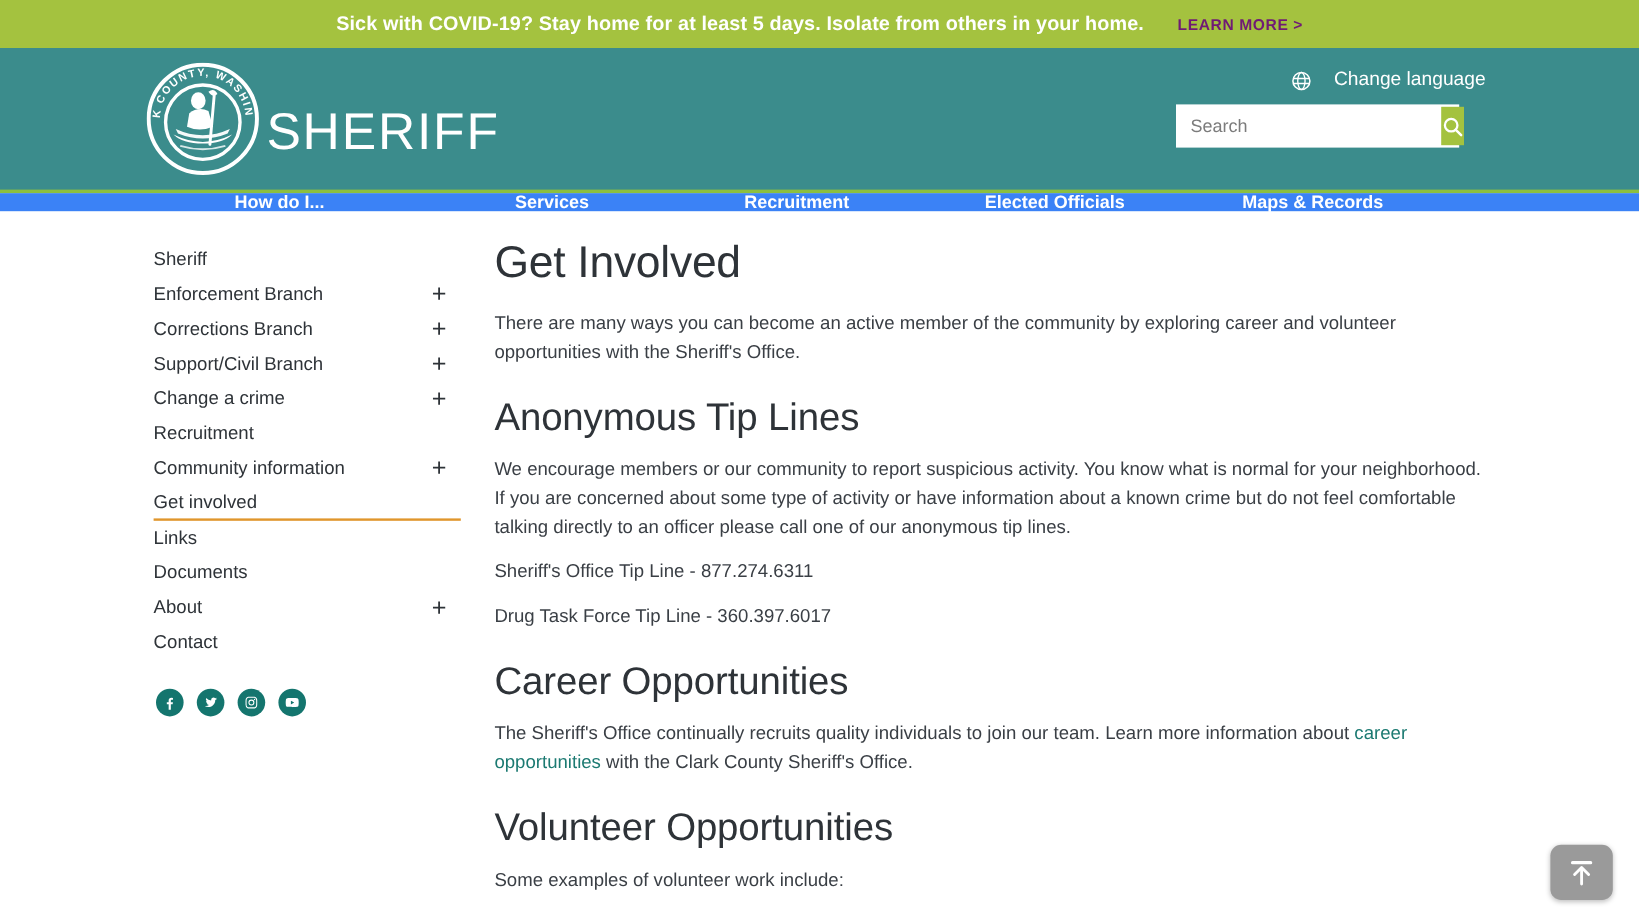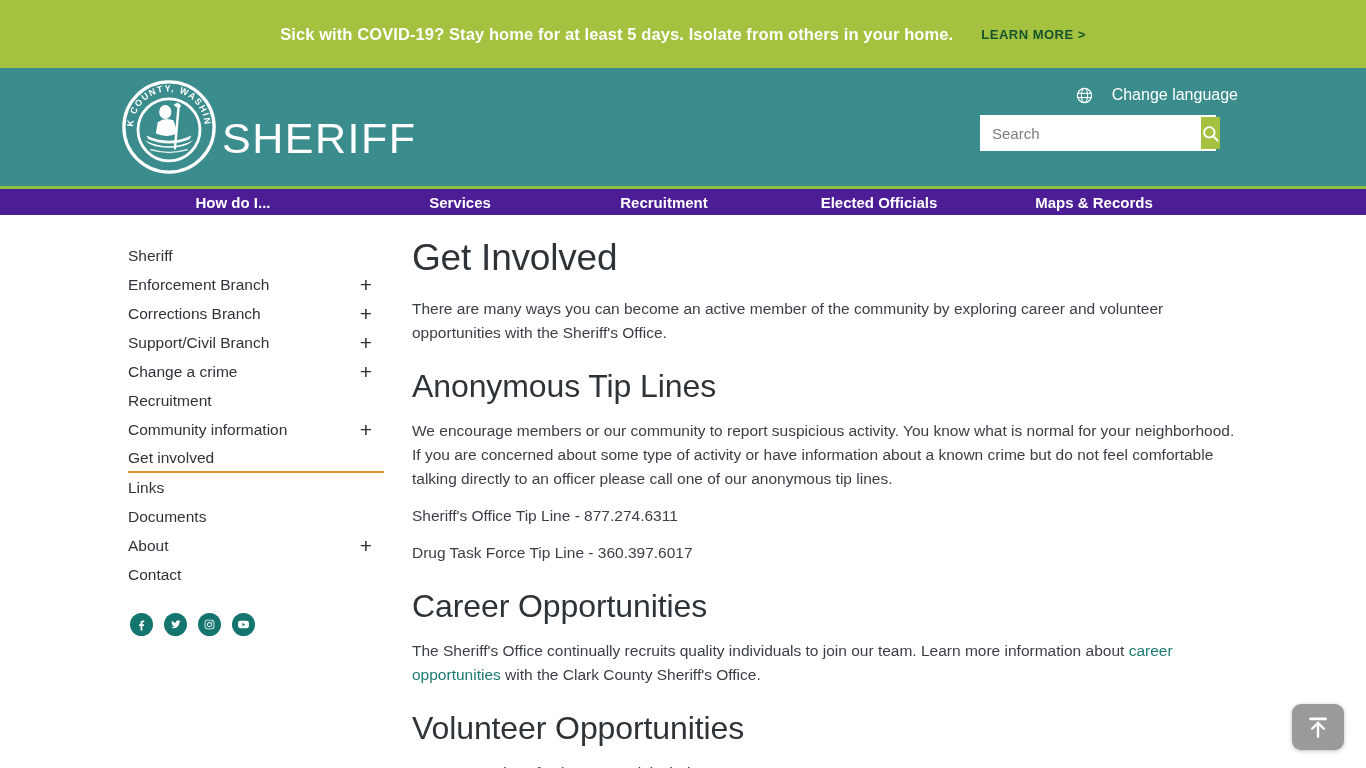--- a/index.html
+++ b/index.html
@@ -7,38 +7,38 @@
     width: 1366px;
     height: 768px;
     overflow: hidden;
     background: #ffffff;
     font-family: "Liberation Sans", sans-serif;
   }
 
   
   .alert-banner {
     width: 100%;
-    height: 68px;
+    height: 40px;
     background: #a4c23f;
     display: flex;
     align-items: center;
     justify-content: center;
     color: #ffffff;
   }
   .alert-text {
     font-size: 16.5px;
     font-weight: bold;
     letter-spacing: .1px;
     color: #ffffff;
   }
   .alert-link {
     font-size: 13px;
     font-weight: bold;
     letter-spacing: .5px;
-    color: #14532d;
+    color: #701a75;
     margin-left: 28px;
     text-decoration: none;
     cursor: pointer;
   }
 
   
   .site-header {
     position: relative;
     width: 100%;
     height: 121px;
@@ -110,22 +110,22 @@
     cursor: pointer;
     display: flex;
     align-items: center;
     justify-content: center;
   }
   .search-btn svg { width: 19px; height: 19px; }
 
   
   .main-nav {
     width: 100%;
-    height: 26px;
-    background: #4c1d95;
+    height: 15px;
+    background: #3b82f6;
     display: flex;
     align-items: center;
     position: relative;
   }
   .nav-item {
     position: absolute;
     color: #ffffff;
     font-size: 15px;
     font-weight: bold;
     text-decoration: none;

